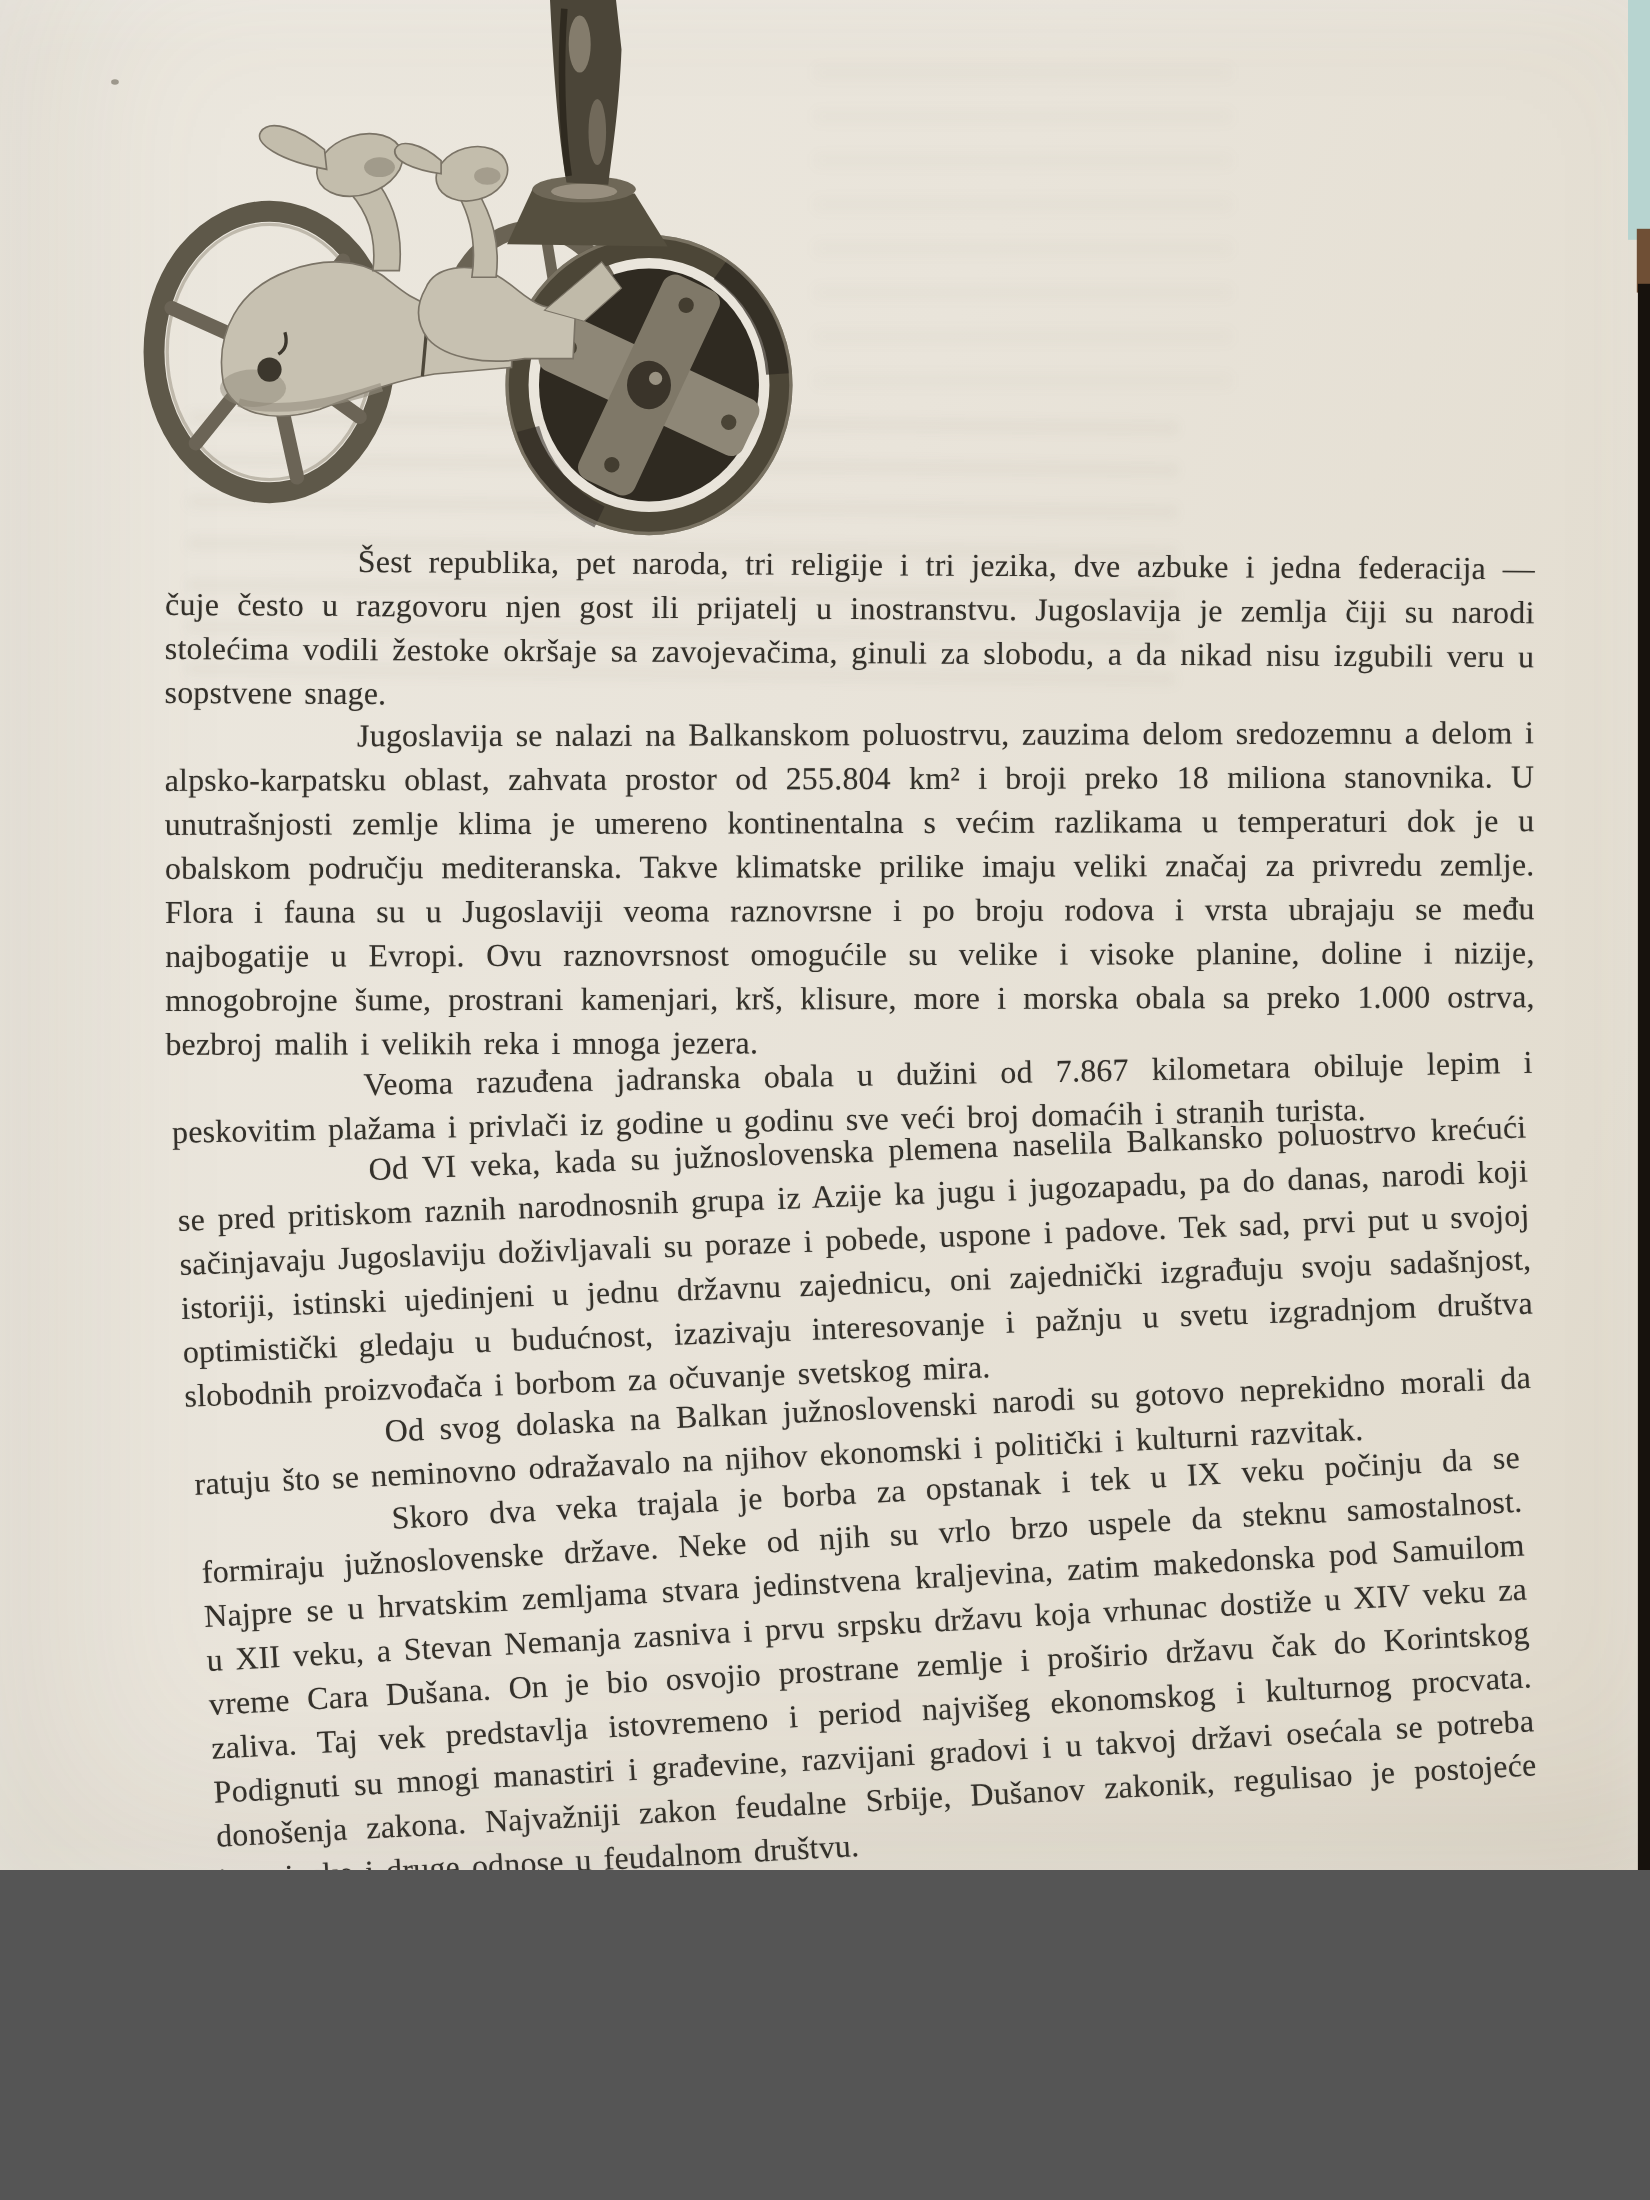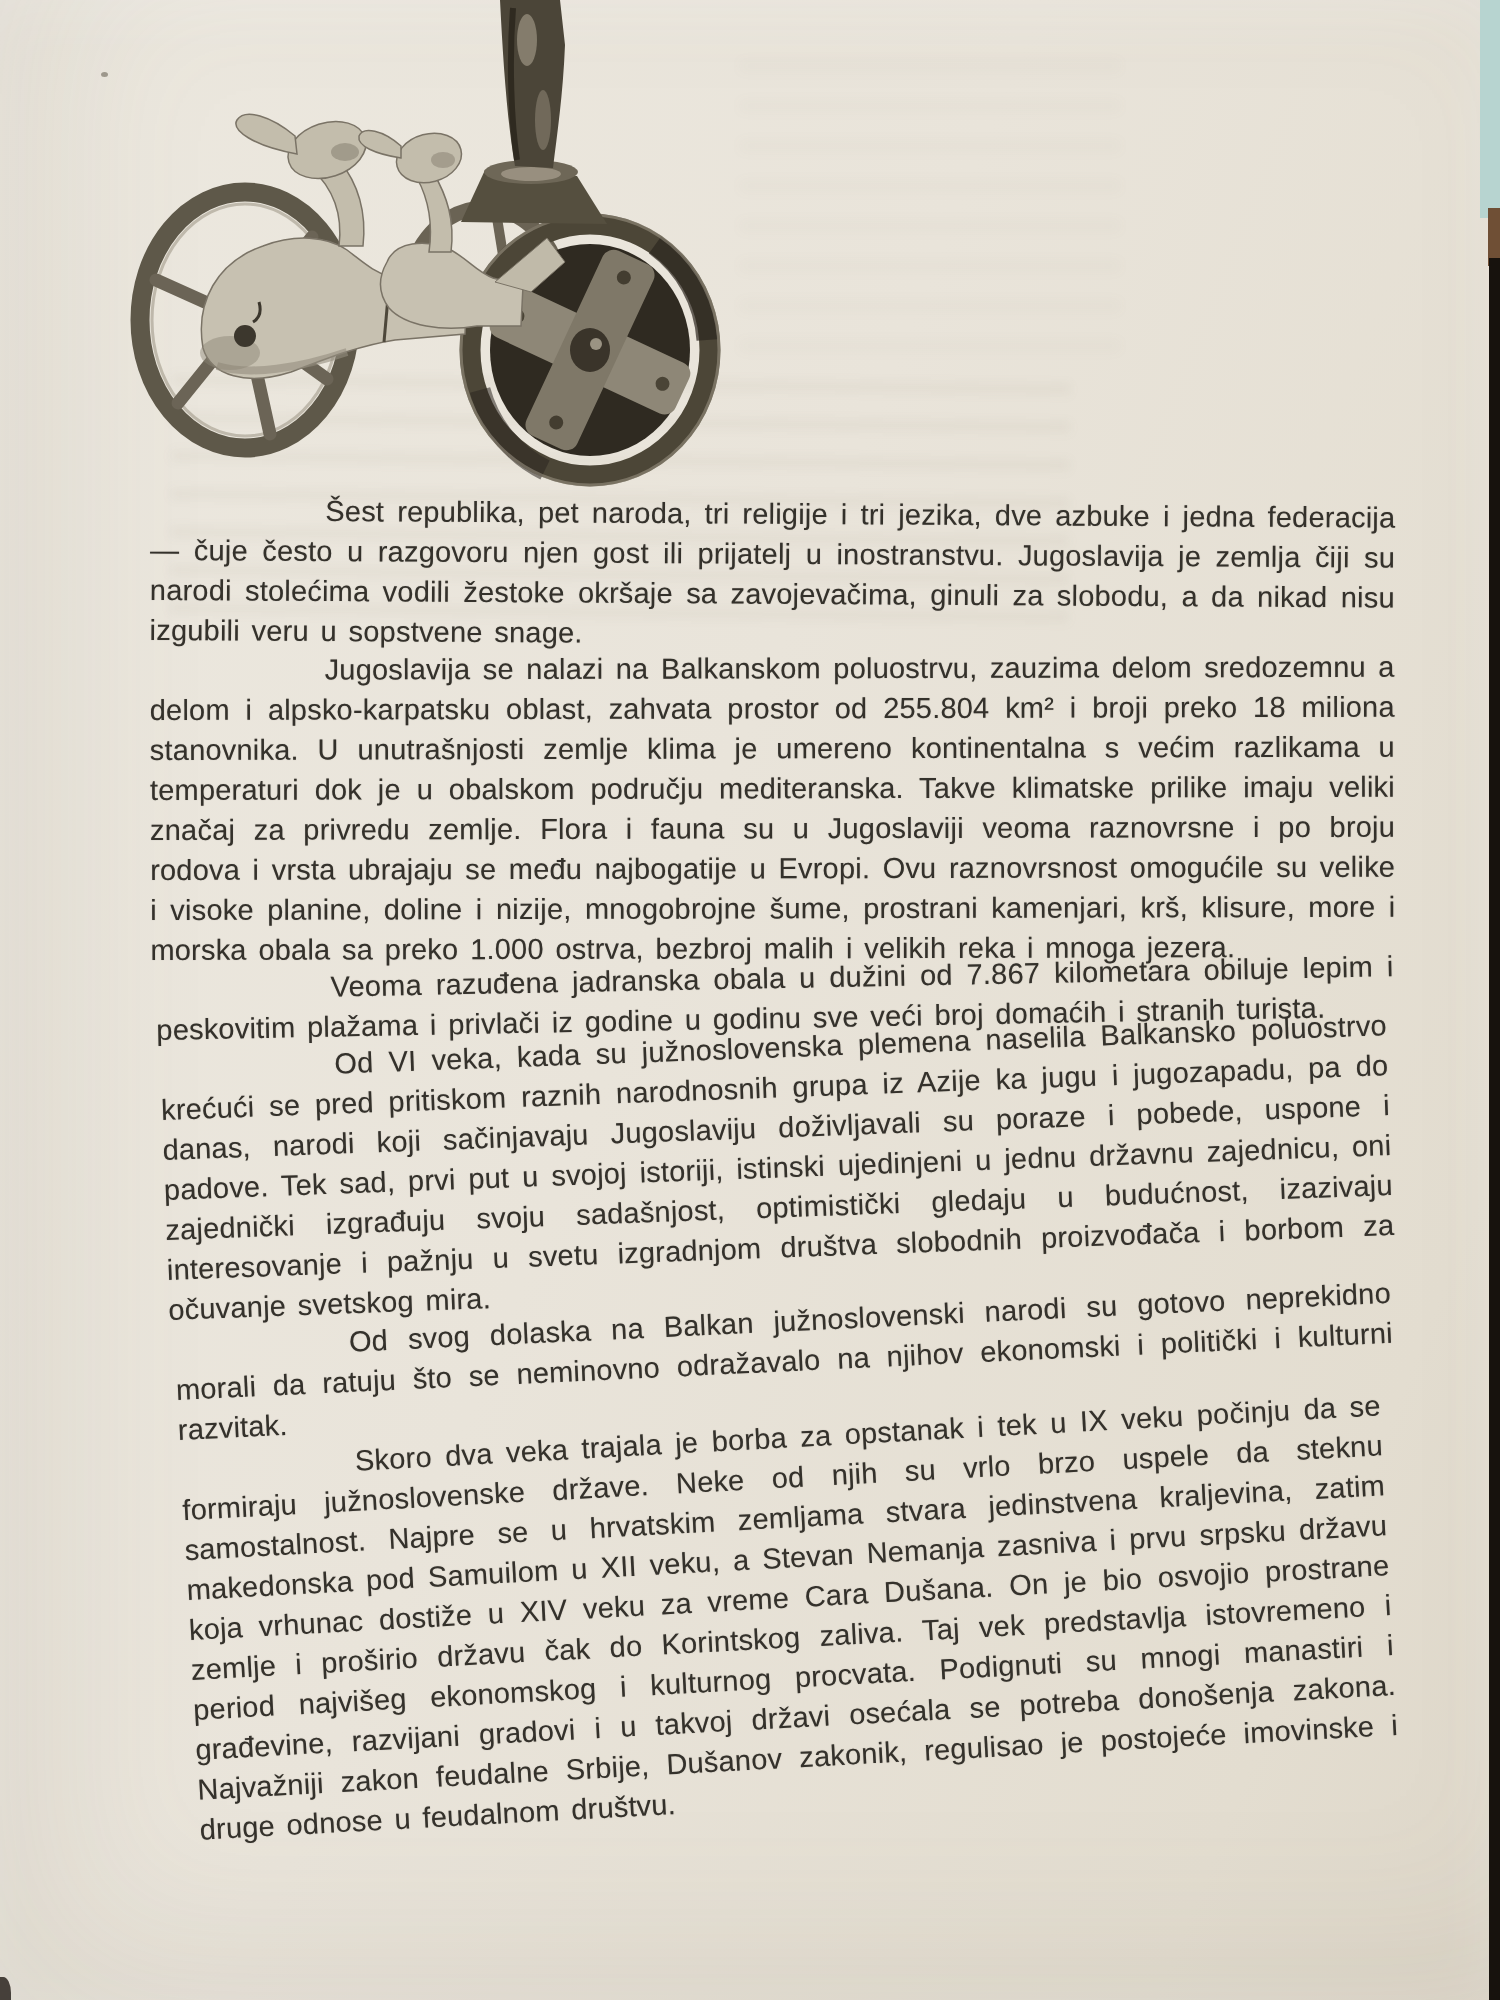--- a/index.html
+++ b/index.html
@@ -1,23 +1,23 @@
 <!DOCTYPE html>
 <html><head>
 <meta charset="utf-8">
 <style>
   html,body{margin:0;padding:0;background:#555;}
   .stage{
     position:relative;
-    width:1500px;height:2000px;
+    width:1500px;height:1700px;
     margin:0 auto;
     overflow:hidden;
     background:linear-gradient(112deg,#ece8df 0%,#e9e4da 45%,#e3ddd0 85%,#ded7c9 100%);
     box-shadow:inset 60px -50px 160px rgba(118,108,88,0.10), inset -10px 10px 60px rgba(255,255,255,0.25);
-    font-family:Liberation Sans, sans-serif;
+    font-family:Liberation Serif, serif;
   }
   
   .ghost{
     position:absolute;left:170px;top:378px;width:900px;height:245px;
     background:repeating-linear-gradient(180deg,rgba(134,124,104,0.10) 0 13px,rgba(134,124,104,0) 13px 38px);
     filter:blur(5px);opacity:.55;transform:rotate(.6deg);
   }
   .ghost2{
     position:absolute;left:740px;top:60px;width:380px;height:300px;
     background:repeating-linear-gradient(180deg,rgba(134,124,104,0.07) 0 12px,rgba(134,124,104,0) 12px 40px);

